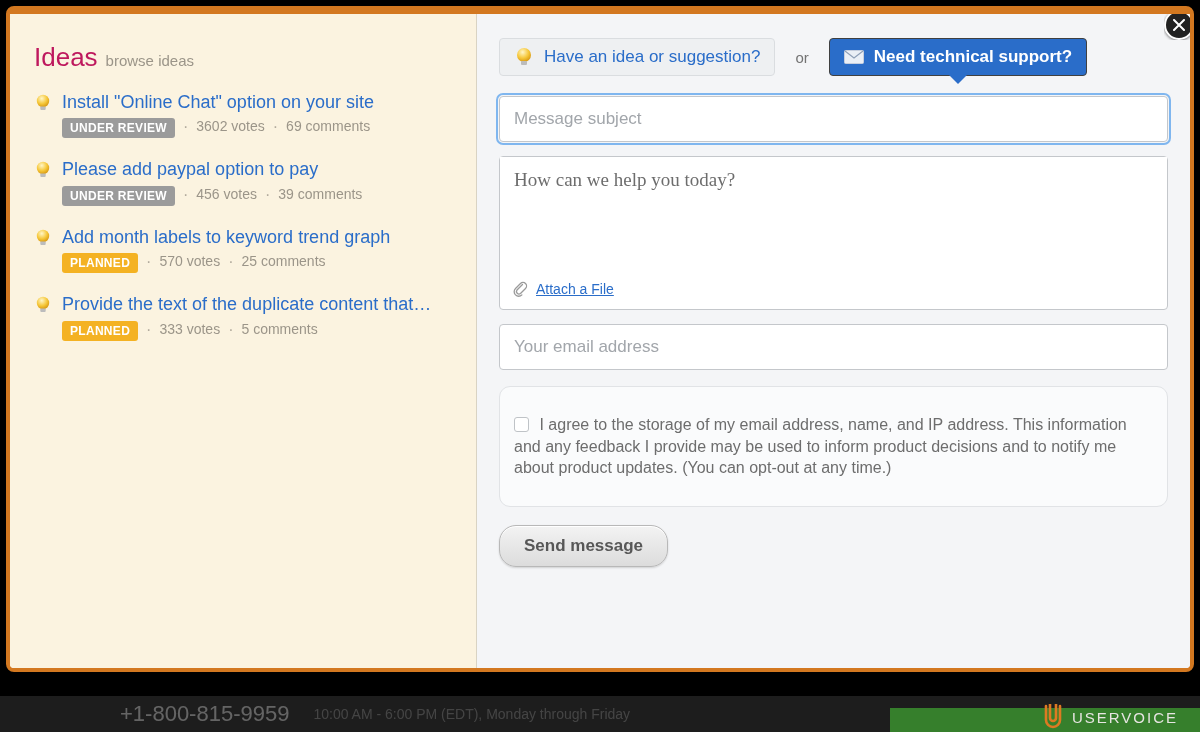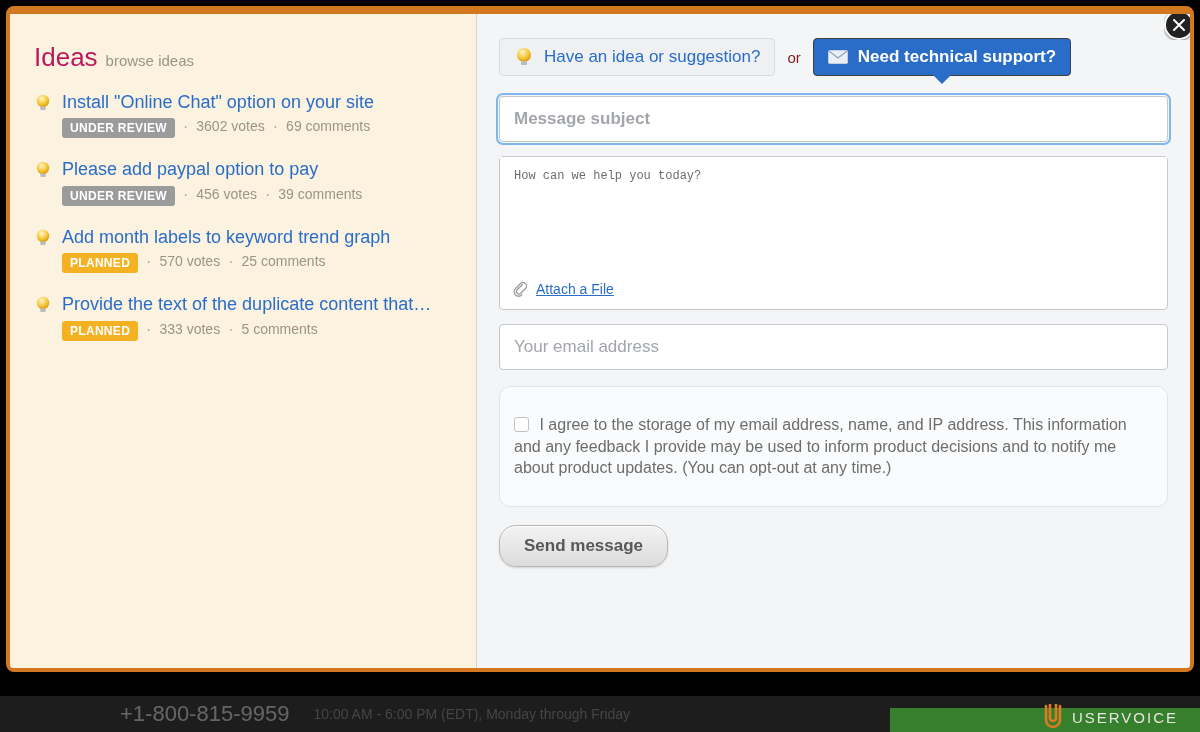--- a/index.html
+++ b/index.html
@@ -69,30 +69,30 @@
   .meta-dot { color: #b2ab9d; }
   .meta-text { color: #9b9589; font-size: 14px; }
 
   
   .right-pane {
     flex: 1;
     background: #f4f5f7;
     padding: 24px 22px 20px 22px;
     overflow: hidden;
   }
-  .top-row { display: flex; align-items: center; gap: 12px; margin-bottom: 20px; }
+  .top-row { display: flex; align-items: center; gap: 20px; margin-bottom: 20px; }
   .pill {
     display: flex; align-items: center; gap: 10px;
     padding: 8px 14px; border-radius: 4px; font-size: 17px;
     cursor: pointer;
   }
   .pill-idea {
     background: #eef0f2; border: 1px solid #dadde0; color: #2a6dc9;
   }
-  .or-label { color: #7f1d1d; font-size: 15px; }
+  .or-label { color: #737373; font-size: 15px; }
   .pill-support {
     background: #2a6dc9; color: #fff; font-weight: 700; border: 1px solid #404040;
     position: relative;
   }
   .pill-support::after {
     content: "";
     position: absolute;
     left: 50%; transform: translateX(-50%);
     bottom: -9px;
     border: 9px solid transparent;
@@ -110,30 +110,29 @@
     font-size: 17px;
     color: #333;
   }
   .field::placeholder { color: #a2a6ab; }
 
   .subject {
     padding: 12px 14px;
     outline: 2px solid #7fb6ef;
     outline-offset: 1px;
     margin-bottom: 14px;
-    font-weight: bold;
   }
   .body-box {
     border: 1px solid #c4c7cb; border-radius: 4px; background: #fff;
     margin-bottom: 14px;
   }
   .body-text {
     width: 100%; border: none; resize: none;
-    padding: 12px 14px; font-size: 12px; color: #6d28d9;
-    height: 112px; font-family: Liberation Mono, monospace;
+    padding: 12px 14px; font-size: 19px; color: #6d28d9;
+    height: 112px; font-family: Liberation Serif, serif;
   }
   .body-text::placeholder { color: #6d6d6d; }
   .attach-row {
     display: flex; align-items: center; gap: 8px;
     padding: 8px 12px 12px 12px;
   }
   .clip-icon { width: 16px; height: 16px; color: #9a9a9a; }
   .attach-link { color: #2a6dc9; font-size: 14px; text-decoration: underline; cursor: pointer; }
 
   .email-field { padding: 12px 14px; margin-bottom: 16px; }

